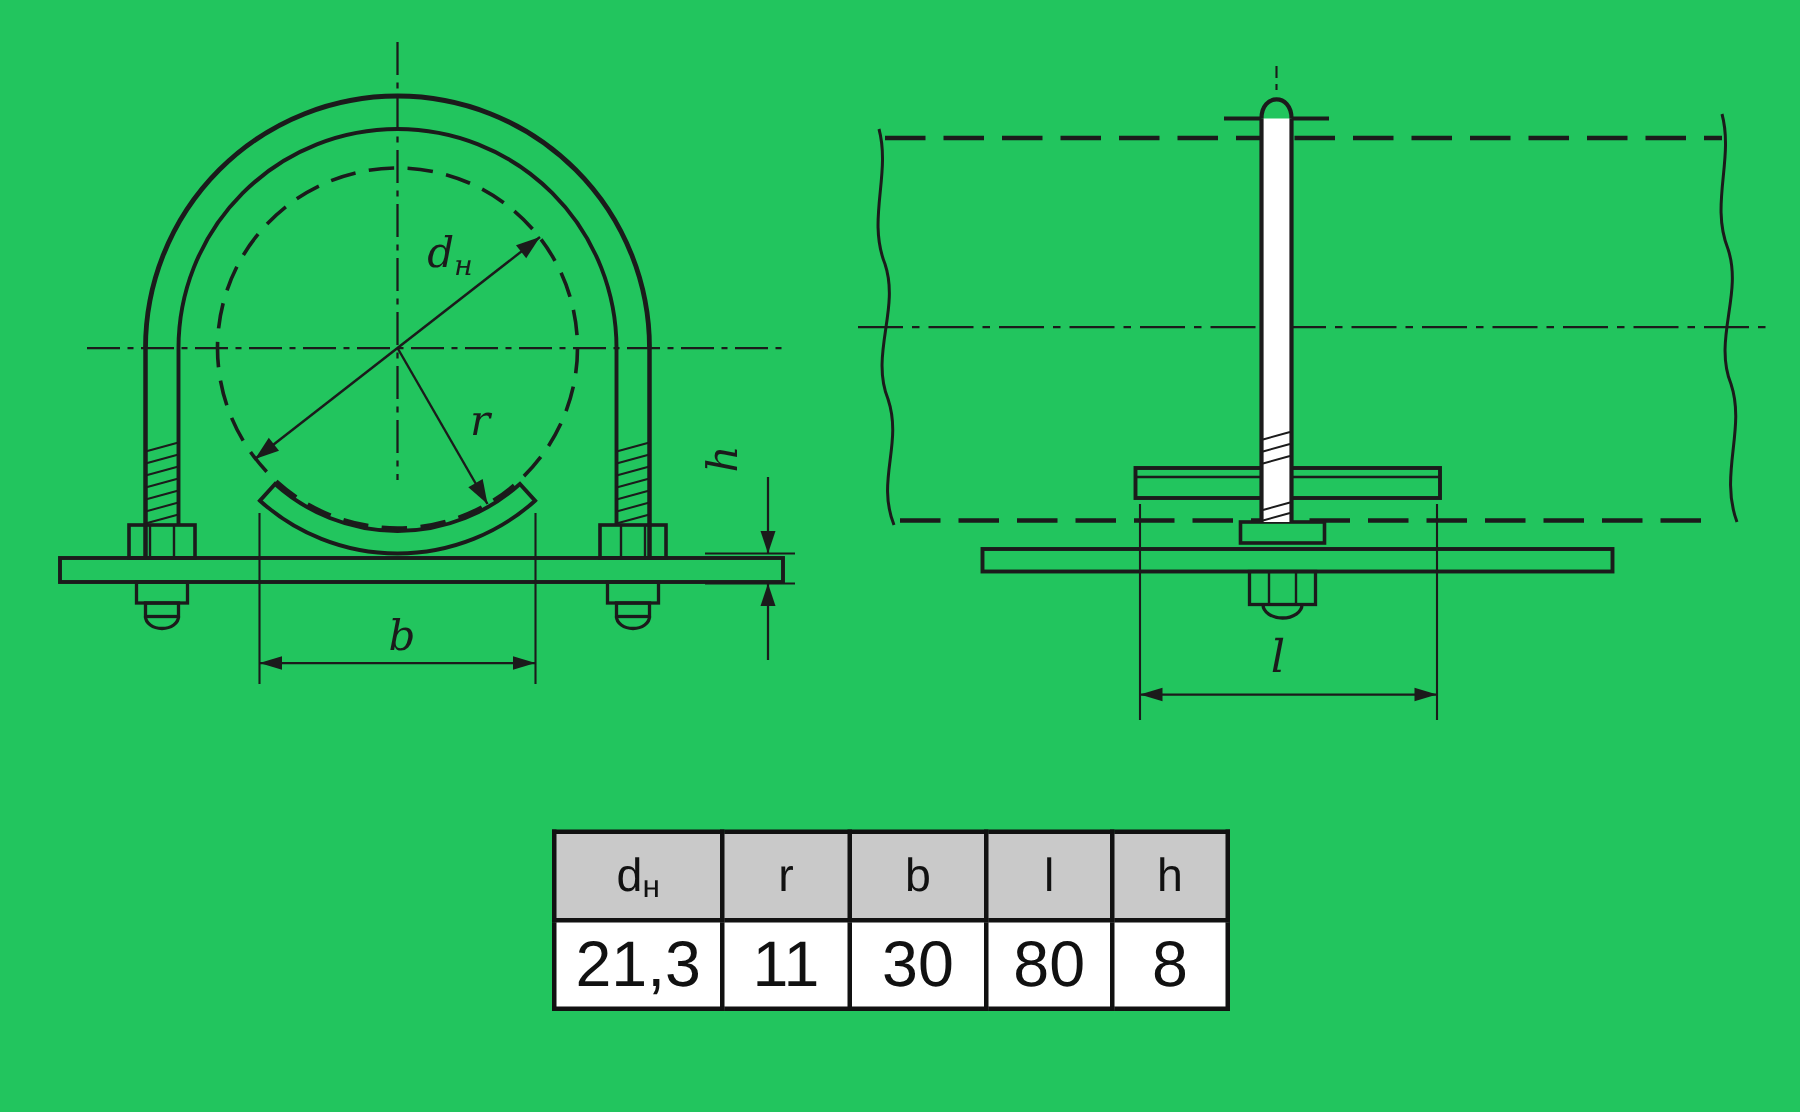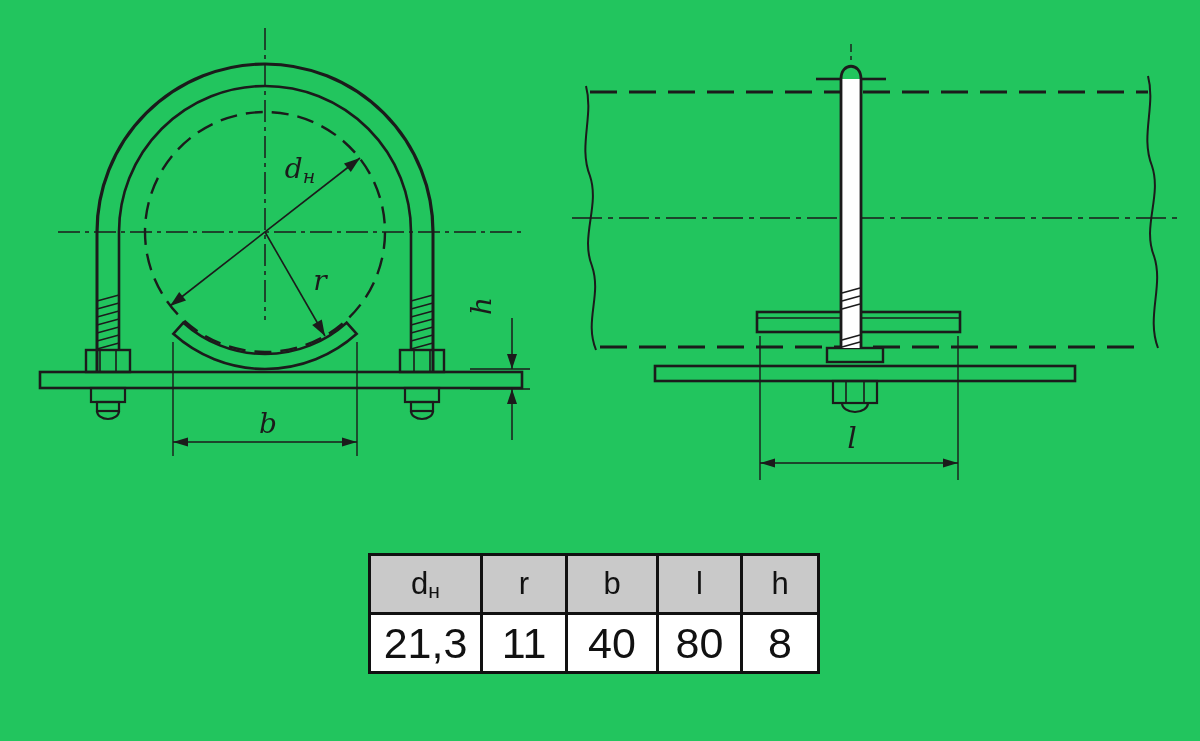--- a/index.html
+++ b/index.html
@@ -167,20 +167,20 @@
         <tr>
       <th class="c0"><span>d</span><span class="sub">н</span></th>
       <th class="c1"><span>r</span><span class="sub"></span></th>
       <th class="c2"><span>b</span><span class="sub"></span></th>
       <th class="c3"><span>l</span><span class="sub"></span></th>
       <th class="c4"><span>h</span><span class="sub"></span></th>
     </tr>
     <tr>
       <td>21,3</td>
       <td>11</td>
-      <td>40</td>
+      <td>30</td>
       <td>80</td>
       <td>8</td>
     </tr>
   </tbody>
     </table>
 
 </div>
 
 </body></html>

